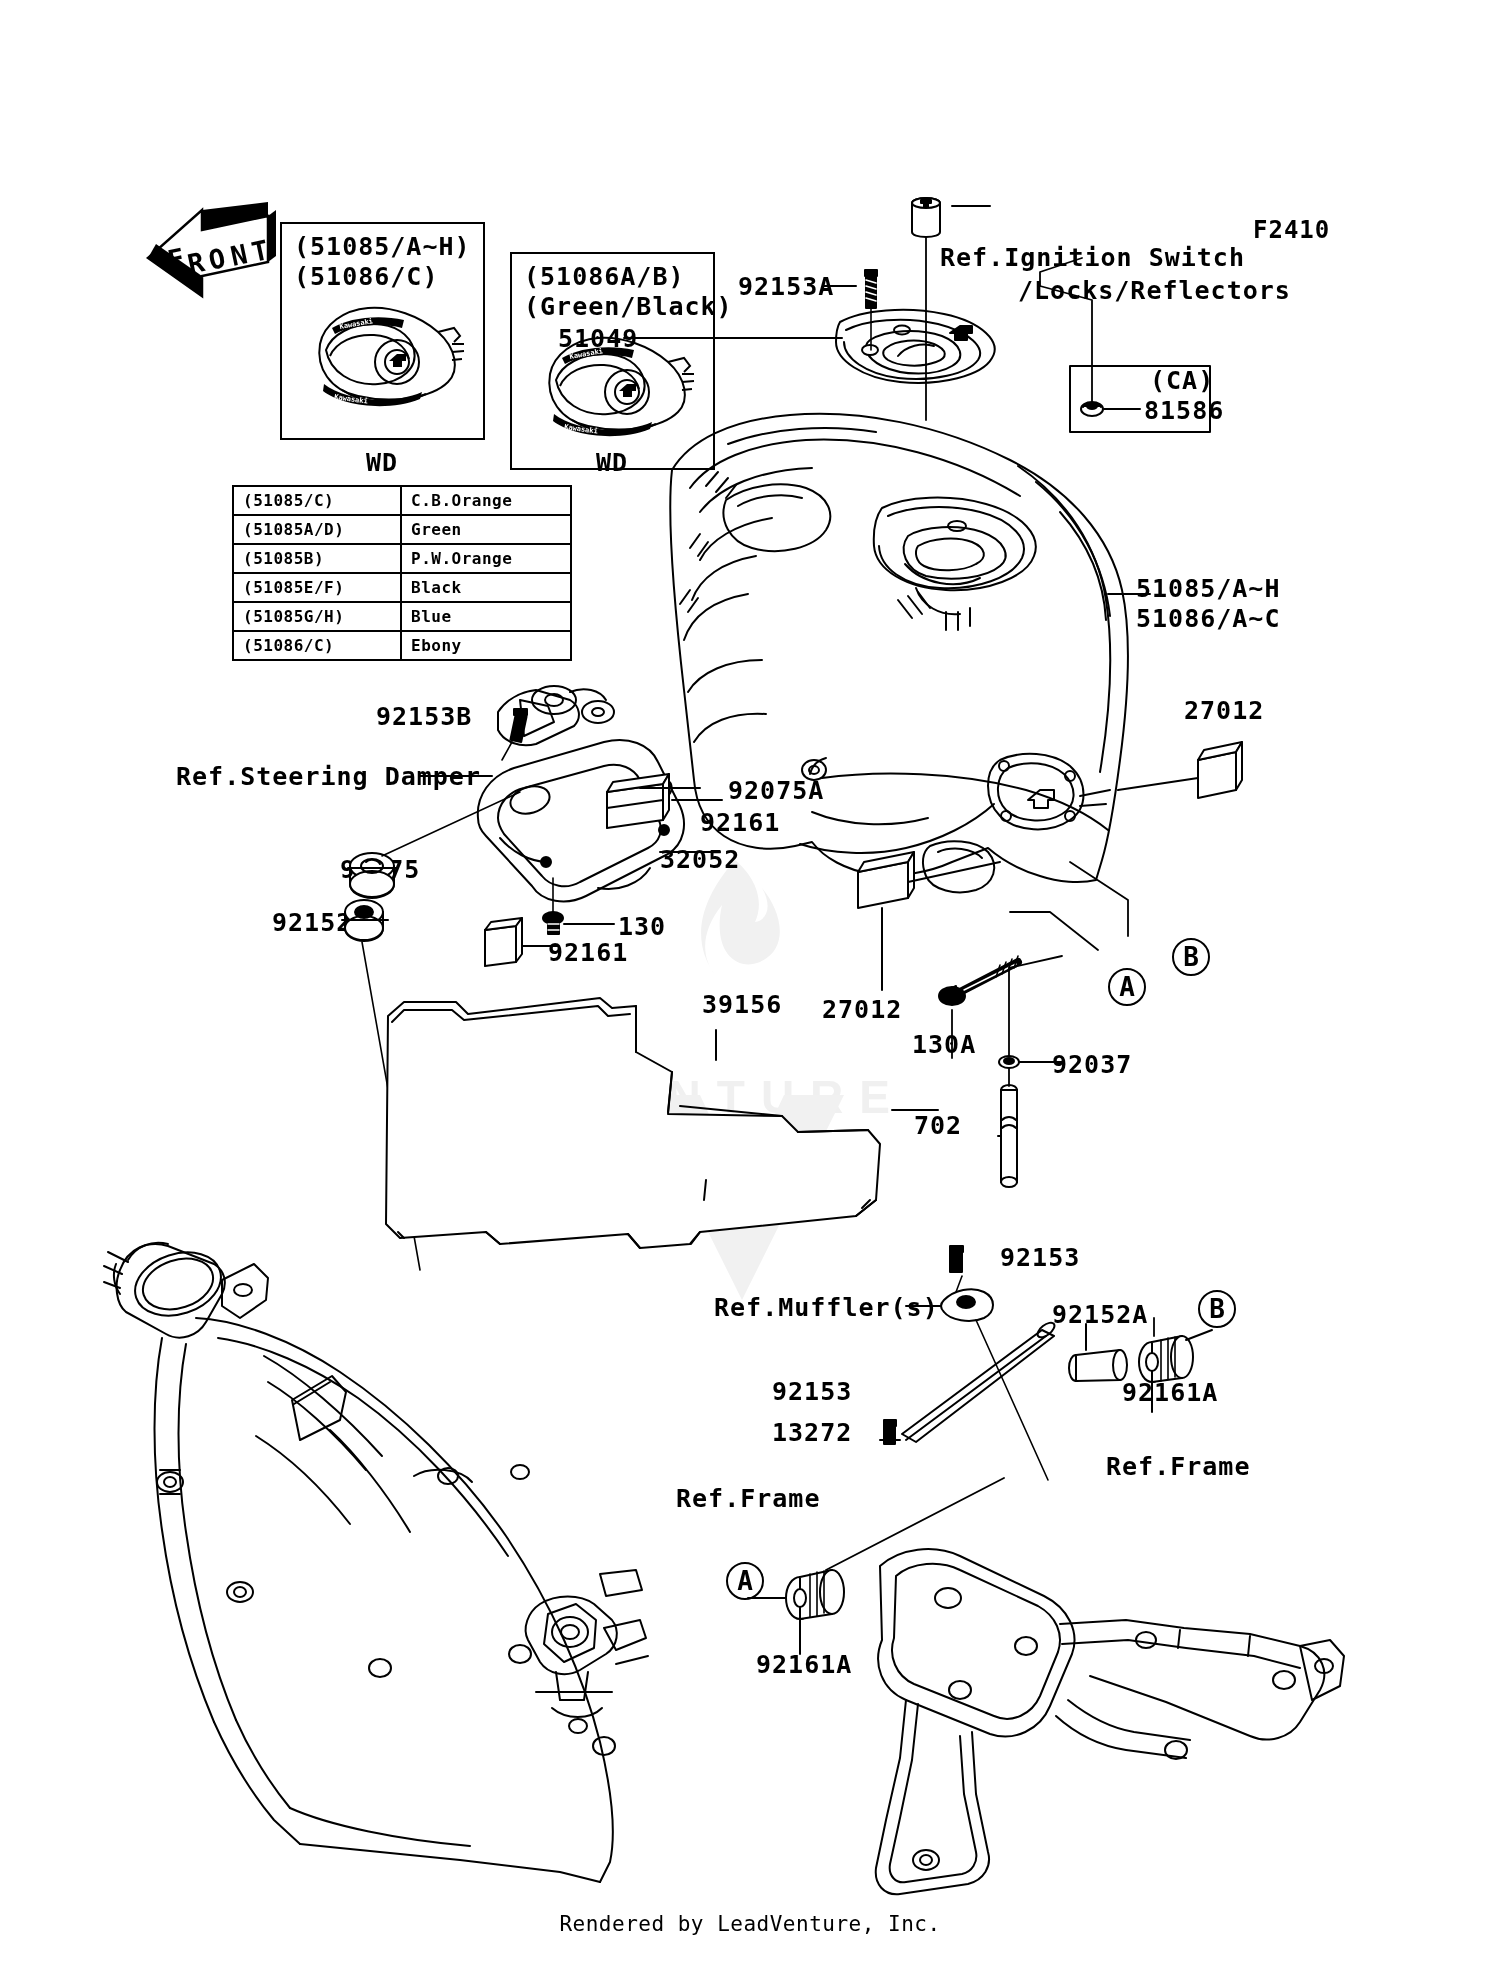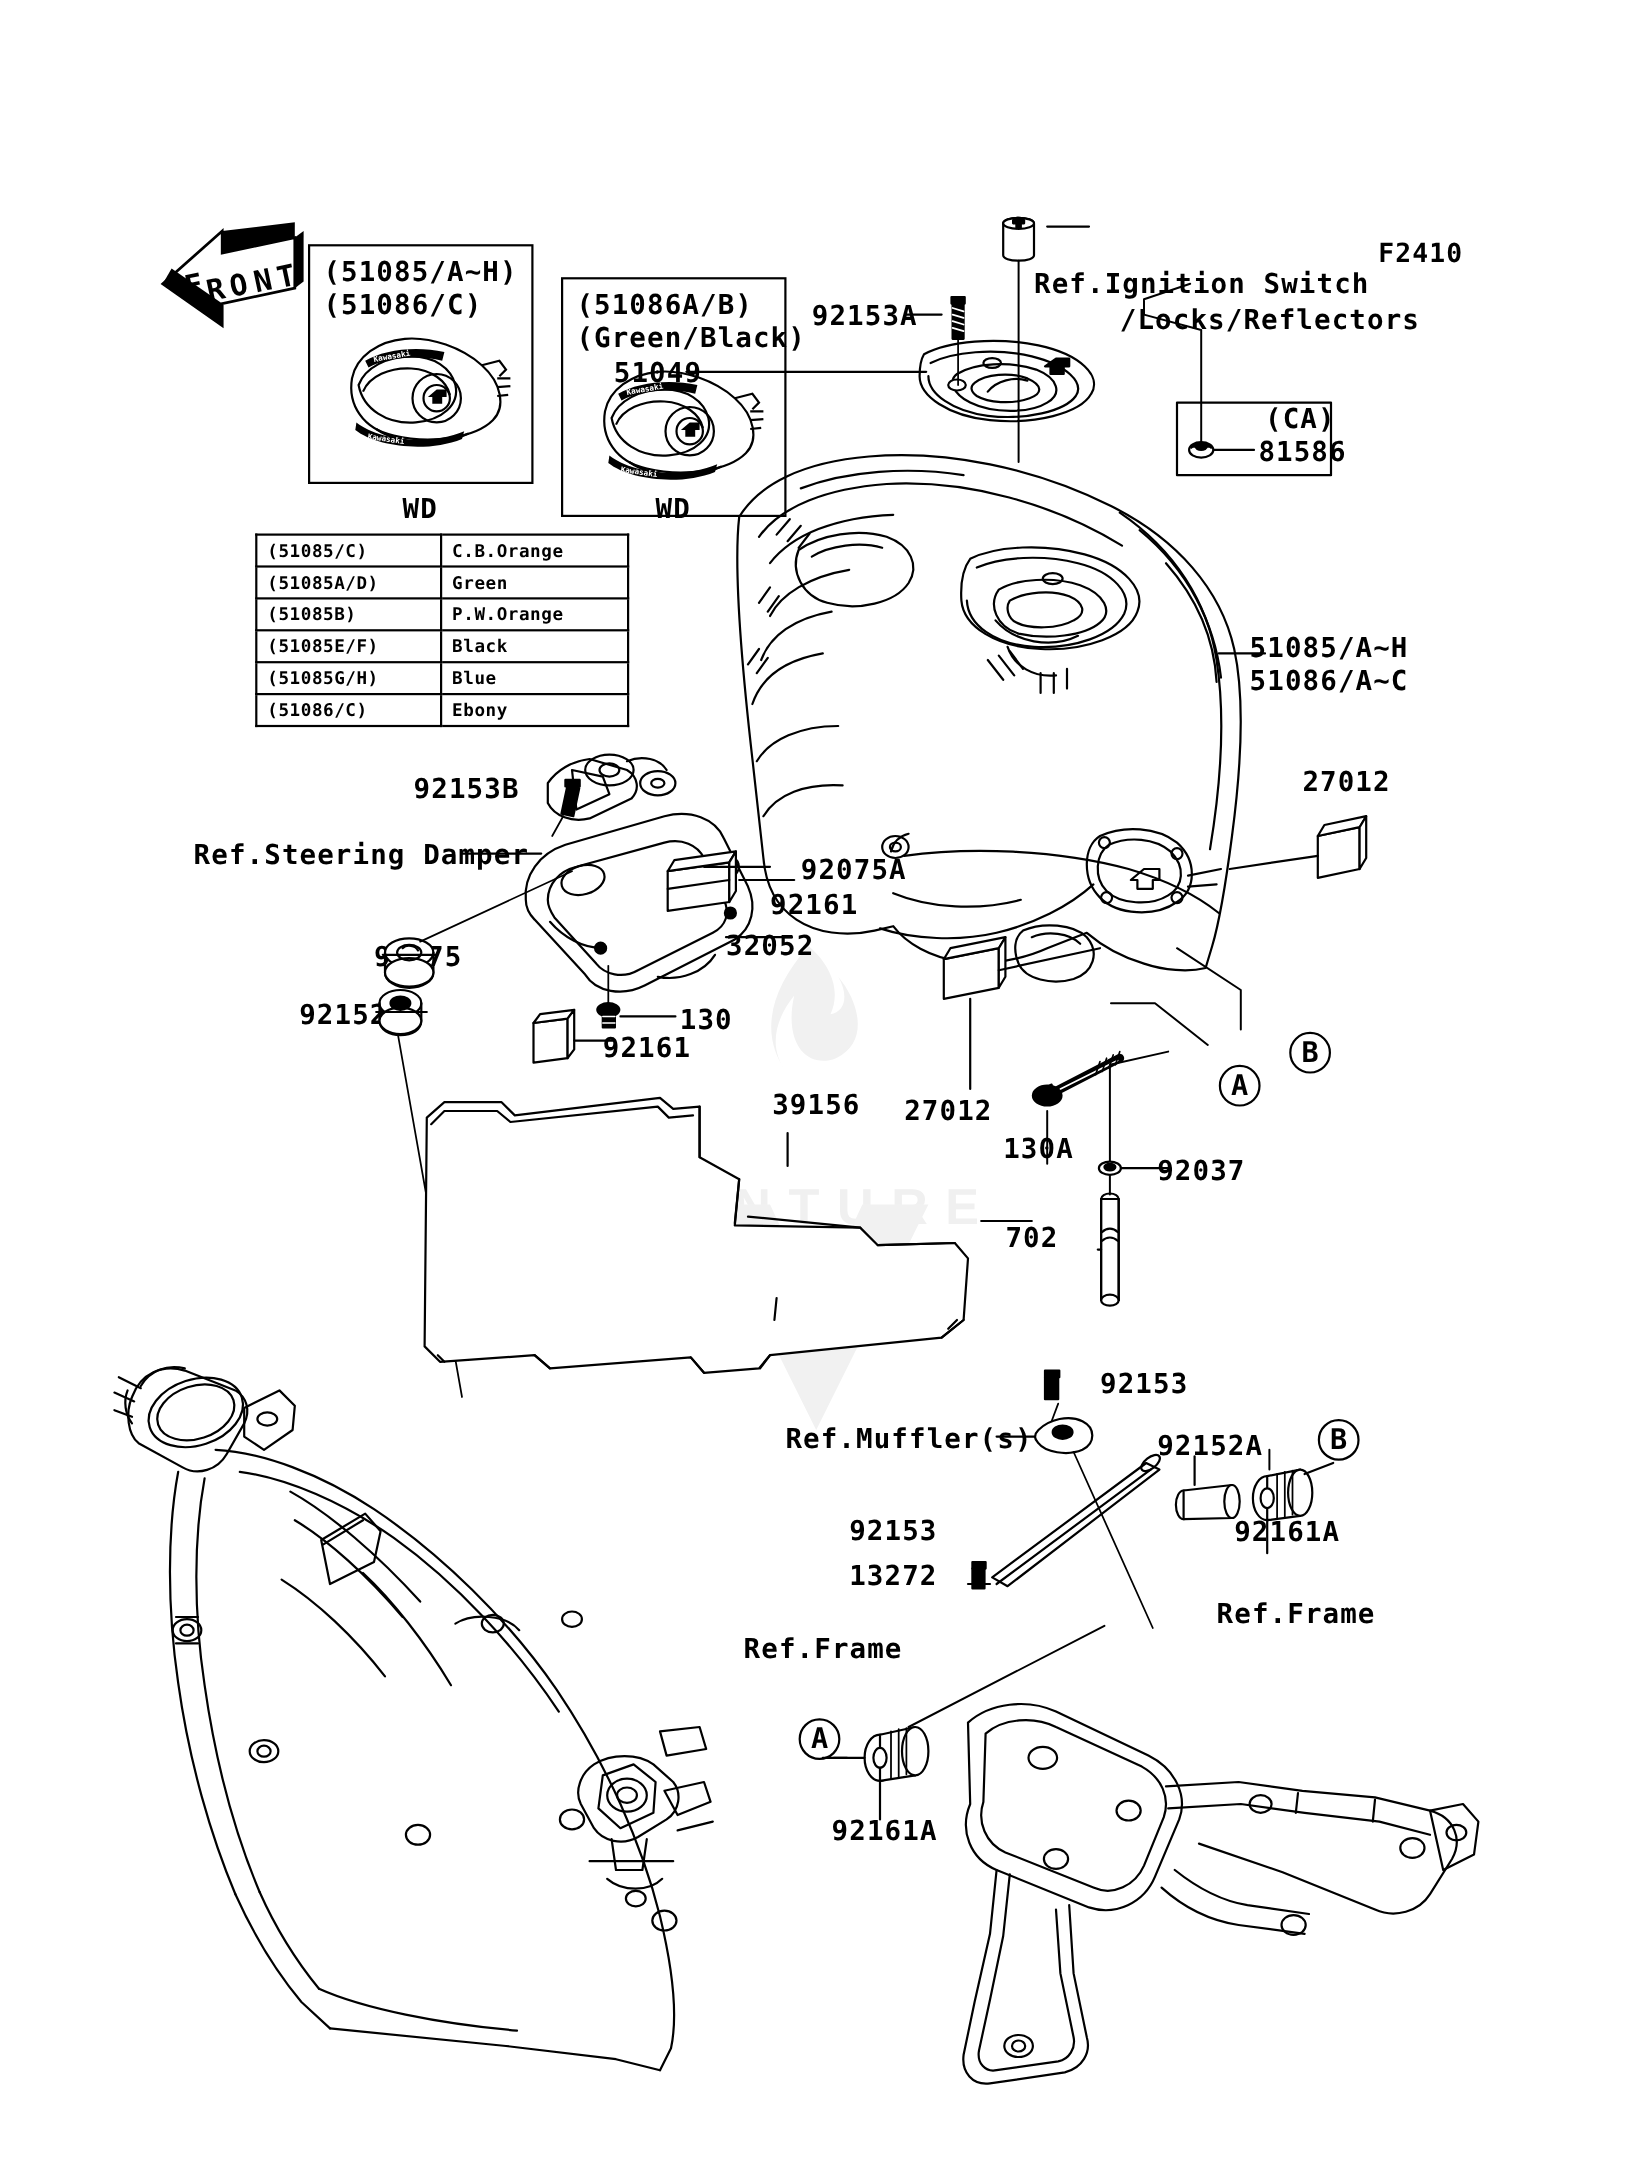--- a/index.html
+++ b/index.html
@@ -662,14 +662,15 @@
   <div class="lbl" style="left:772px;top:1418px;">13272</div>
   <div class="lbl" style="left:676px;top:1484px;">Ref.Frame</div>
   <div class="lbl" style="left:1106px;top:1452px;">Ref.Frame</div>
   <div class="lbl" style="left:756px;top:1650px;">92161A</div>
 
   <div class="circ" style="left:1108px;top:968px;">A</div>
   <div class="circ" style="left:1172px;top:938px;">B</div>
   <div class="circ" style="left:1198px;top:1290px;">B</div>
   <div class="circ" style="left:726px;top:1562px;">A</div>
 
+  <div class="footer" style="top:1912px;">Rendered by LeadVenture, Inc.</div>
 
 </div>
 
 </body></html>

